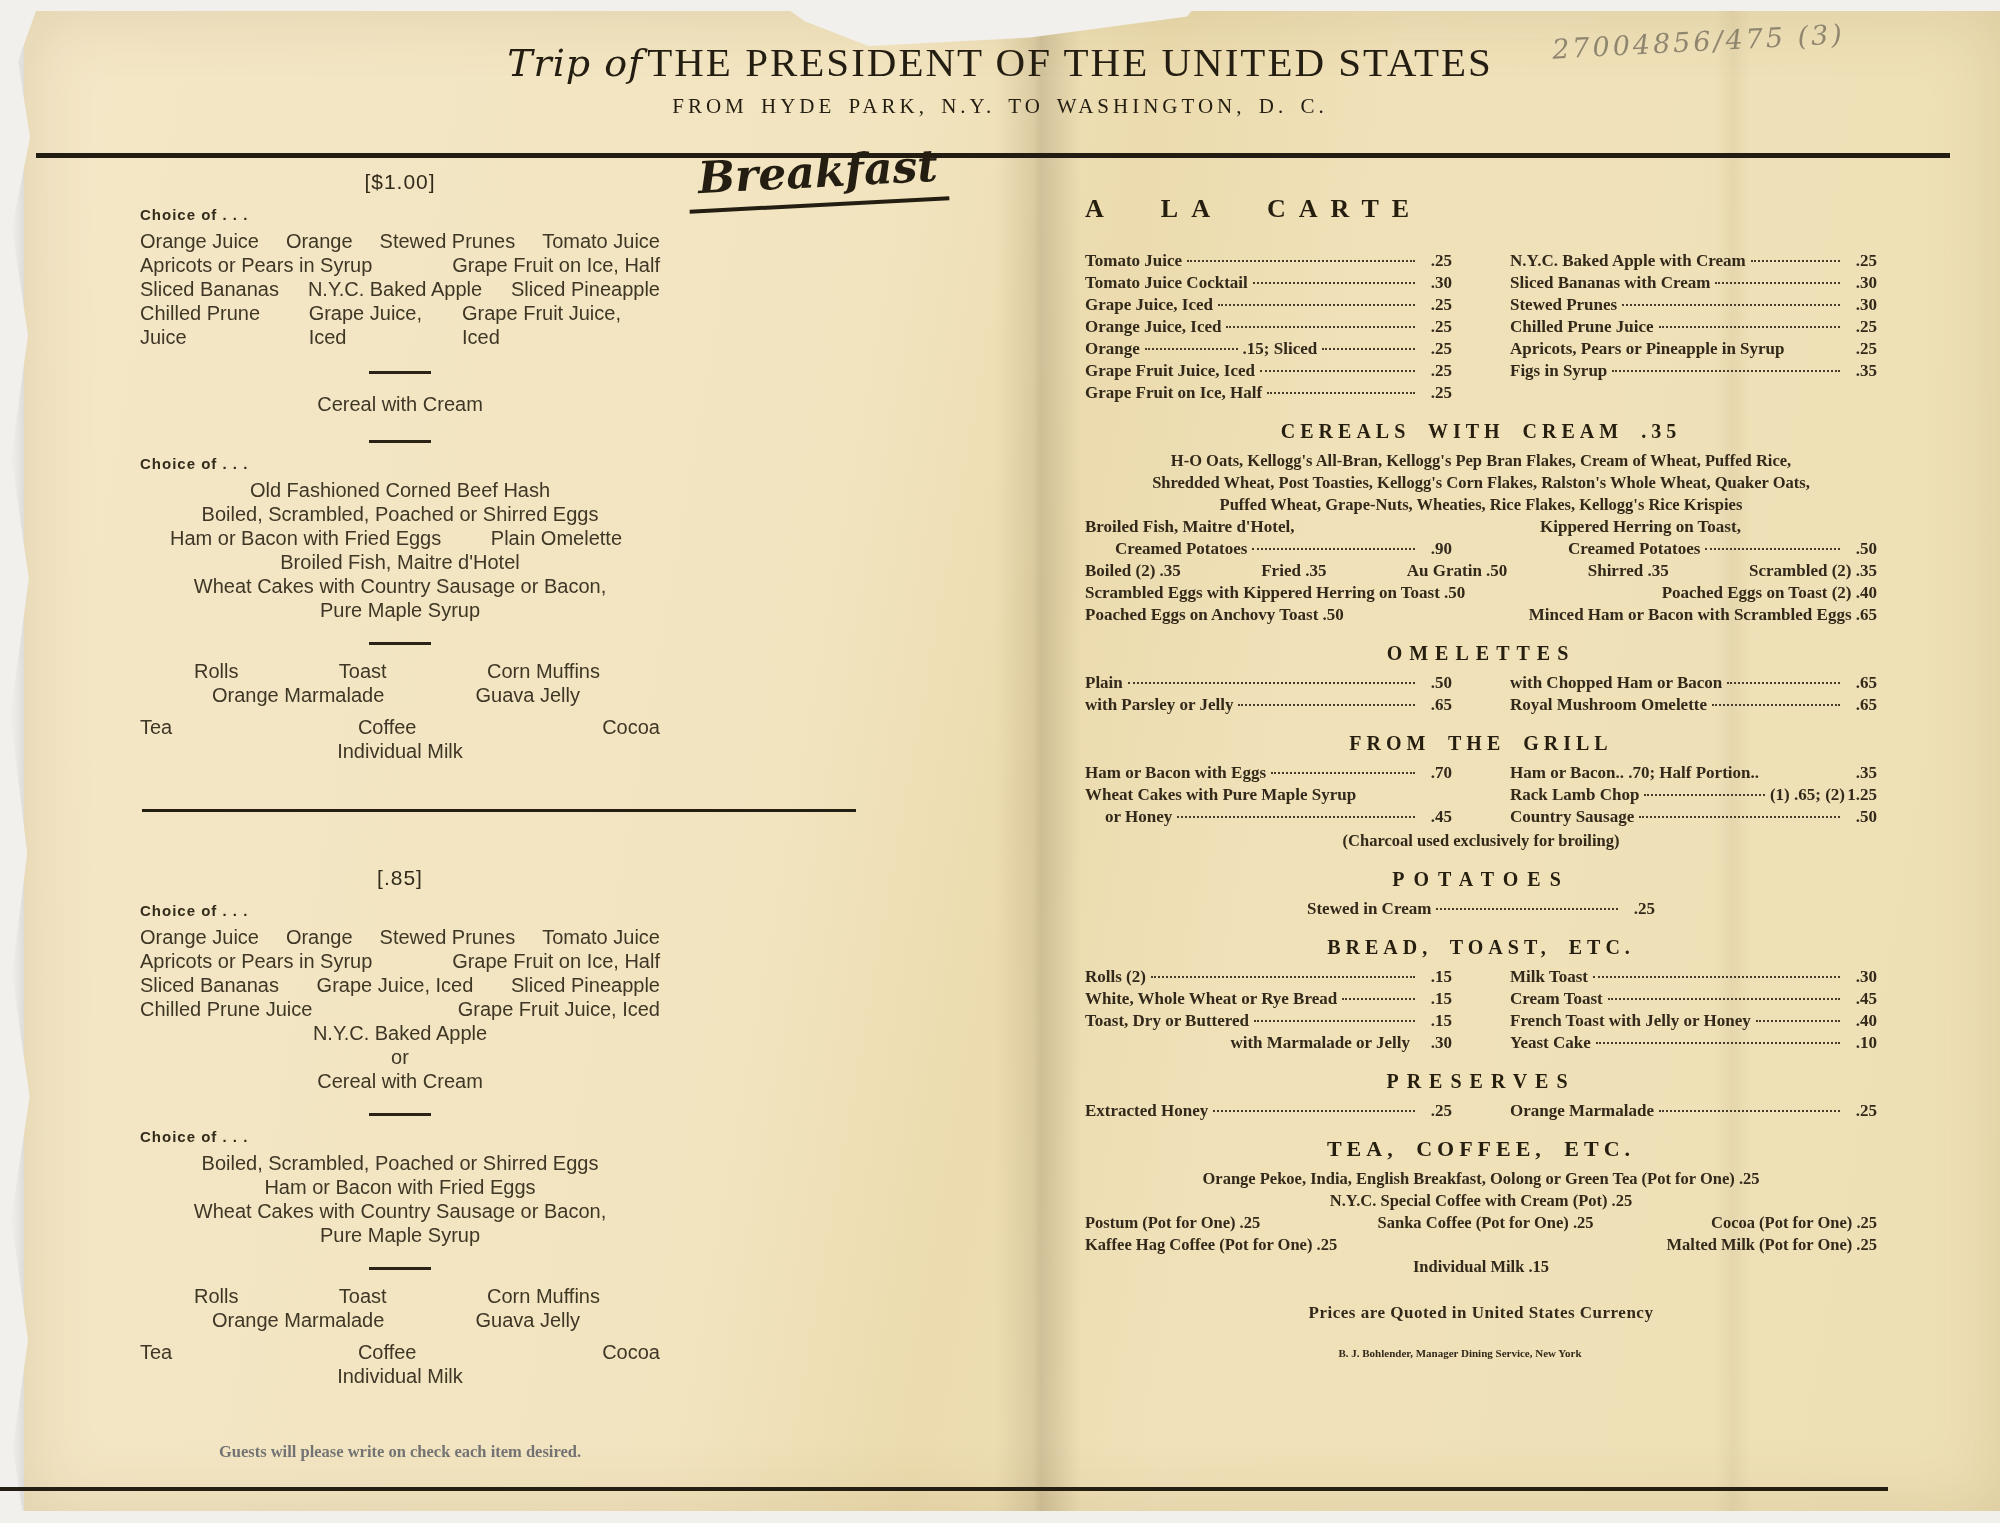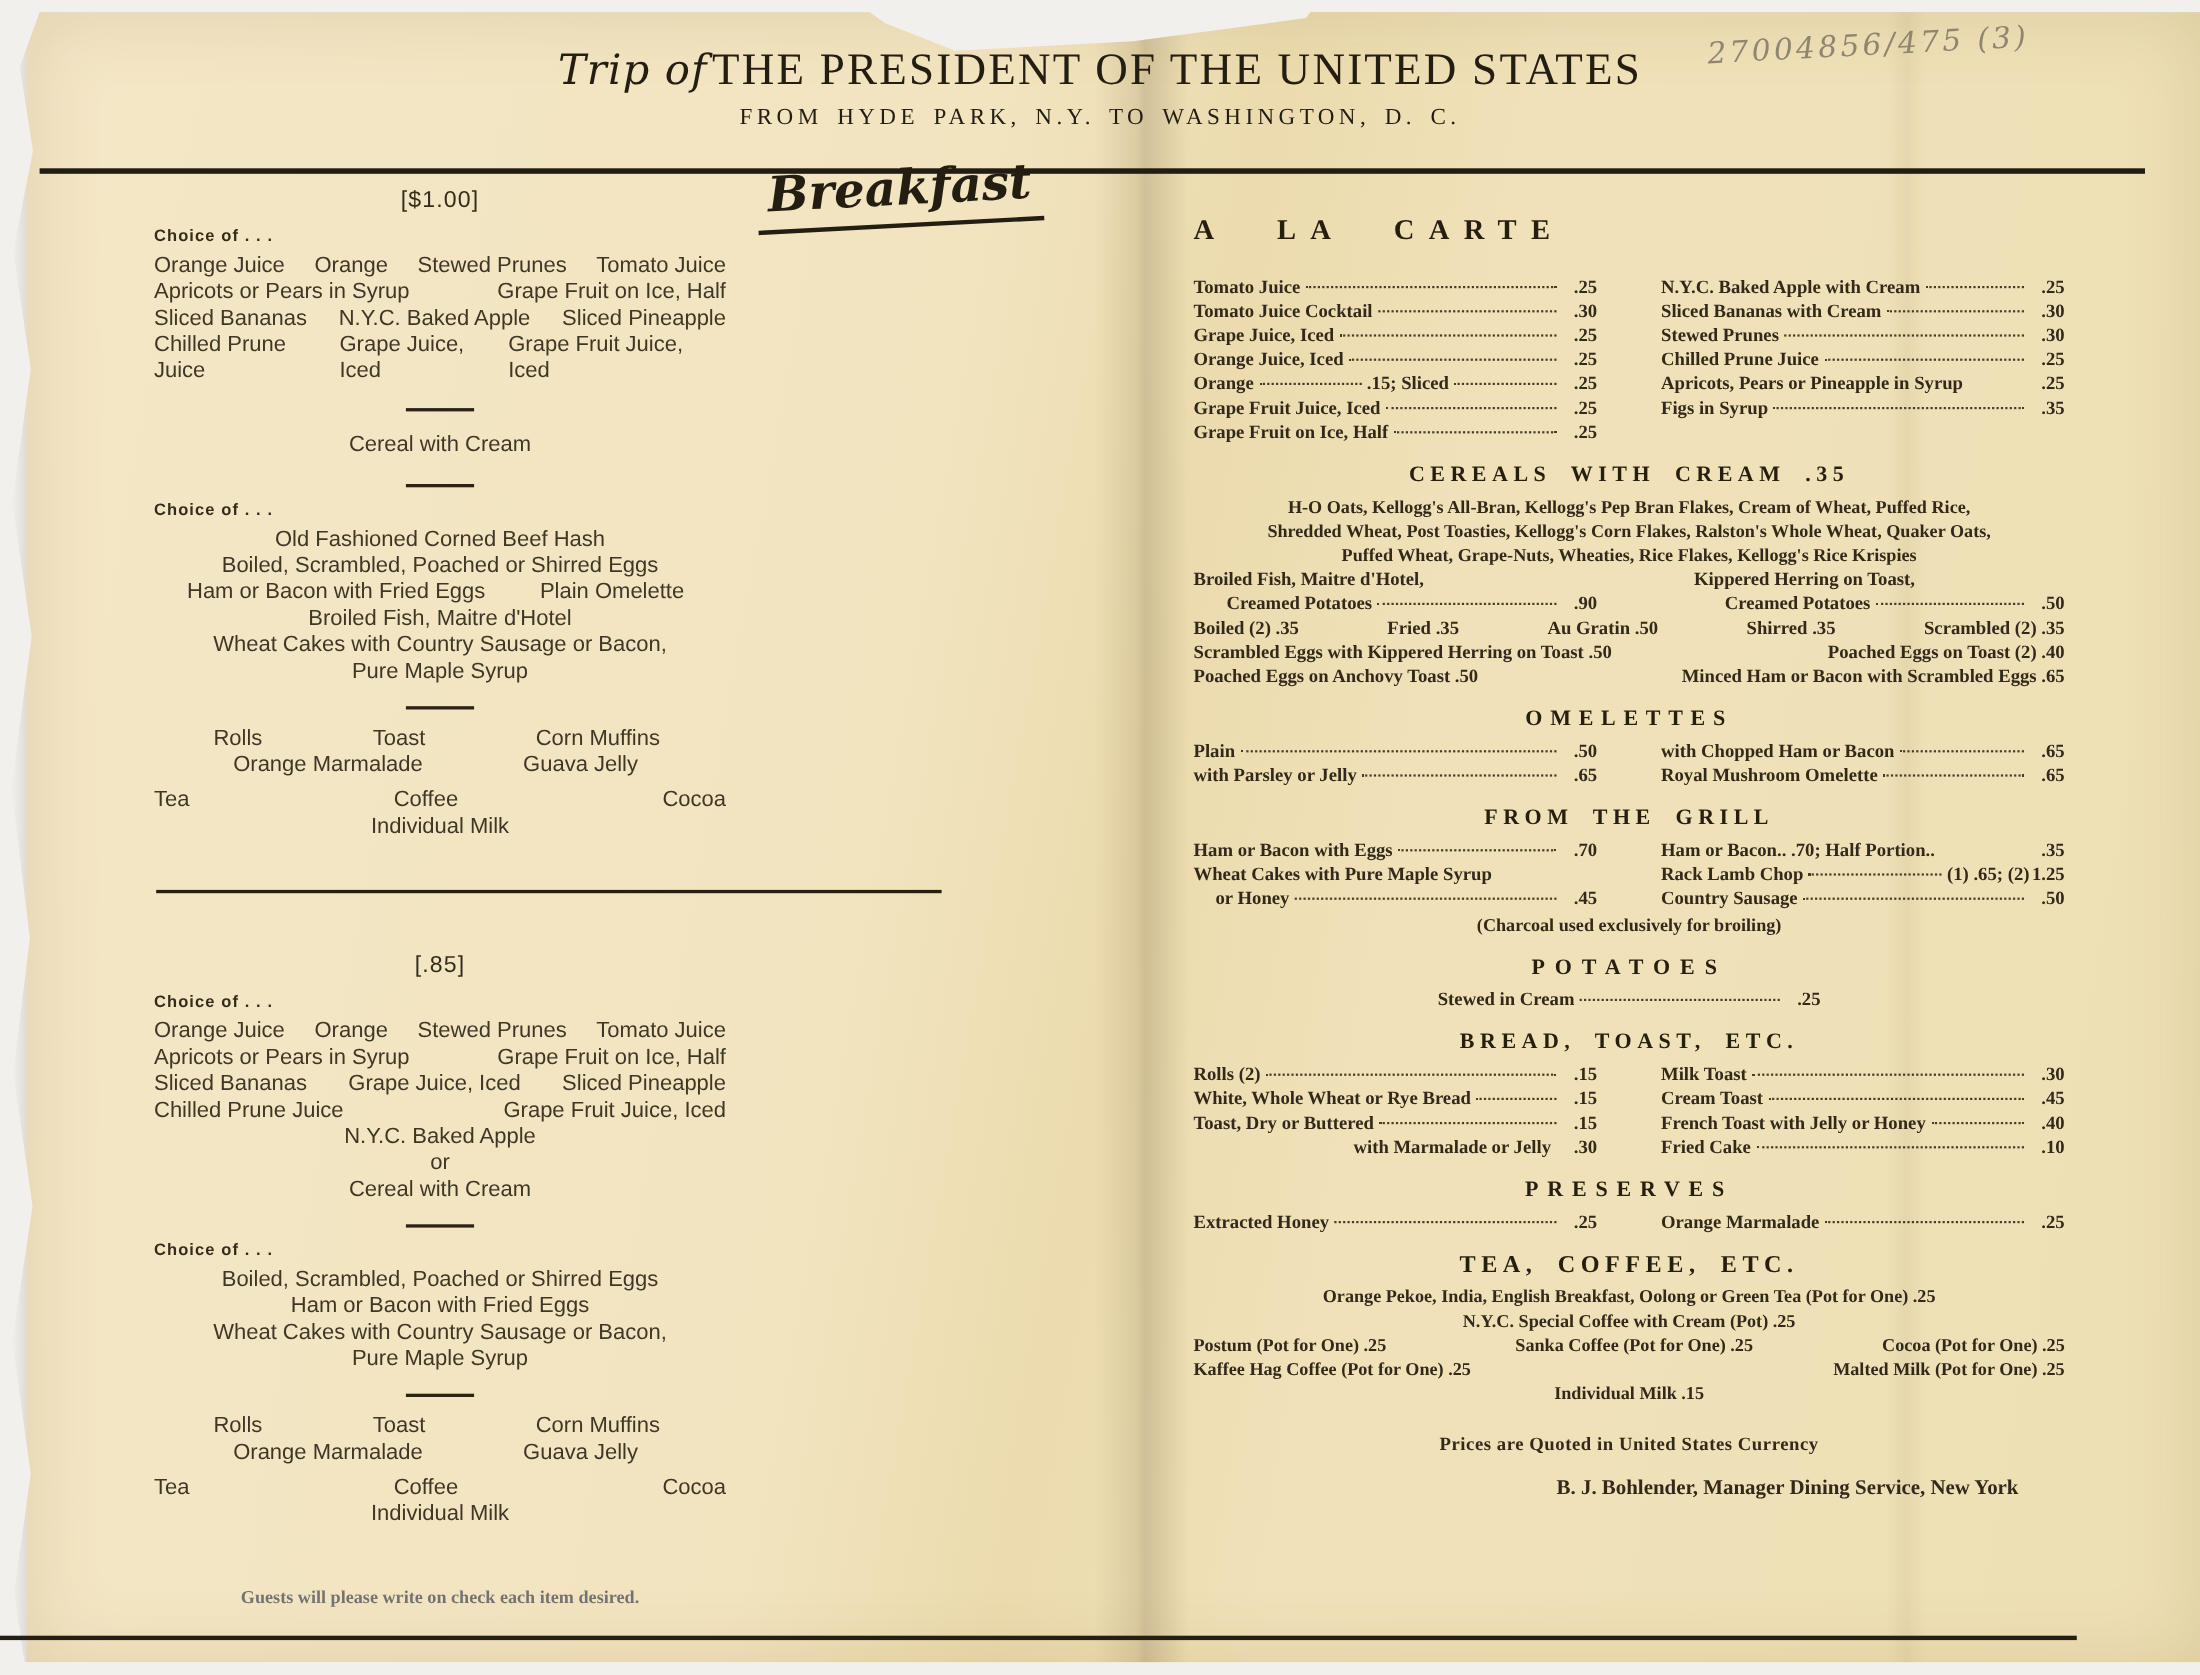--- a/index.html
+++ b/index.html
@@ -54,21 +54,21 @@
   .pr{display:flex;align-items:baseline;}
   .pn{white-space:nowrap;}
   .ld{flex:1;min-width:10px;margin:0 5px;border-bottom:2px dotted #463c28;transform:translateY(-4px);}
   .ld.none{border-bottom:none;}
   .pp{white-space:nowrap;text-align:right;min-width:32px;}
   .spread{display:flex;justify-content:space-between;}
   .cline{text-align:center;font-size:16.5px;}
   .indent{padding-left:30px;}
   .note{text-align:center;font-size:16.5px;margin-top:2px;}
   .prices-note{text-align:center;font-size:17px;margin-top:24px;letter-spacing:.5px;}
-  .manager{text-align:right;padding-right:42px;margin-top:18px;font-size:19px;}
+  .manager{text-align:center;padding-right:42px;margin-top:18px;font-size:11px;}
 </style>
 </head>
 <body>
 
 <div id="stage">
   <div class="paper"></div>
   <div class="fold"></div>
   <div class="crease2"></div>
   <div class="topstrip"></div>
   <div class="notch"></div>
@@ -413,21 +413,21 @@
             <span class="pn">Cream Toast</span>
             <span class="ld"></span>
             <span class="pp">.45</span>
           </div>
         <div class="pr">
             <span class="pn">French Toast with Jelly or Honey</span>
             <span class="ld"></span>
             <span class="pp">.40</span>
           </div>
         <div class="pr">
-            <span class="pn">Fried Cake</span>
+            <span class="pn">Yeast Cake</span>
             <span class="ld"></span>
             <span class="pp">.10</span>
           </div>
       </div>
     </div>
 
     <div class="h2" style="letter-spacing:8px;">PRESERVES</div>
     <div class="grid2">
       <div class="pr">
           <span class="pn">Extracted Honey</span>

